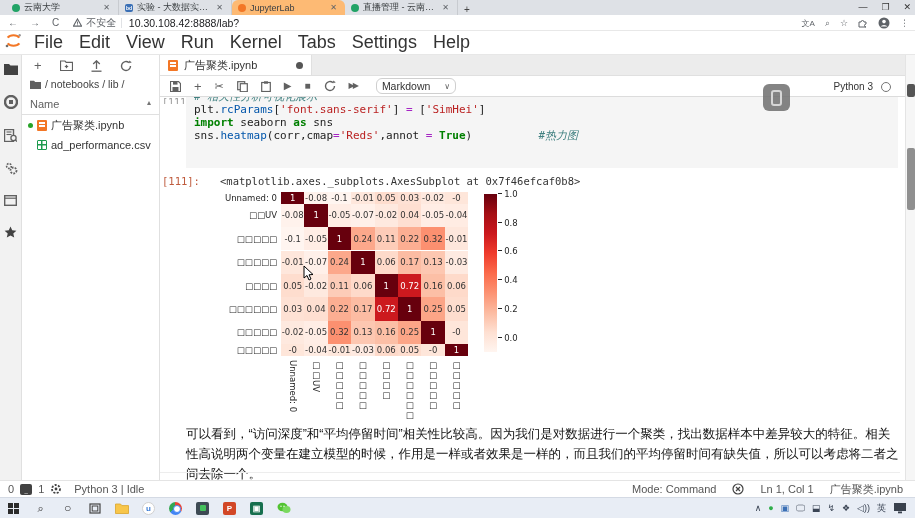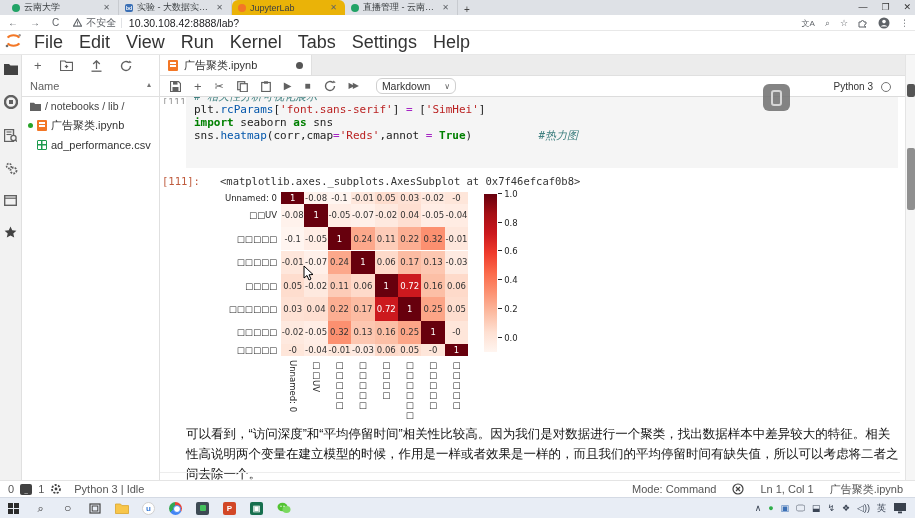--- a/index.html
+++ b/index.html
@@ -3,21 +3,21 @@
 <meta charset="utf-8">
 <style>
   * { margin:0; padding:0; box-sizing:border-box; }
   html,body { width:915px; height:518px; overflow:hidden; font-family:"Liberation Sans",sans-serif; background:#fff; }
   .abs { position:absolute; }
   #page { position:relative; width:915px; height:518px; background:#fff; }
 
   
   #tabstrip { left:0; top:0; width:915px; height:15px; background:#dee1e6; display:flex; align-items:flex-end; }
   .btab { height:15px; width:113px; display:flex; align-items:center; gap:4px; padding:0 6px; font-size:9px; color:#3c4043; border-right:1px solid #c8cbd0; }
-  .btab.active { background:#eab308; border-radius:6px 6px 0 0; border-right:none; }
+  .btab.active { background:#fdba74; border-radius:6px 6px 0 0; border-right:none; }
   .btab .fav { width:8px; height:8px; border-radius:50%; flex:0 0 auto; display:flex; align-items:center; justify-content:center; font-size:5px; color:#fff; font-weight:bold; }
   .btab .ttl { flex:1; white-space:nowrap; overflow:hidden; text-overflow:ellipsis; }
   .btab .x { font-size:8px; color:#5f6368; padding:0 2px; }
   .newtab { width:18px; text-align:center; font-size:10px; color:#444; }
   #winbtns { position:absolute; right:4px; top:0; height:14px; display:flex; gap:14px; align-items:center; font-size:9px; color:#333; }
   #addrbar { left:0; top:15px; width:915px; height:16px; background:#fff; display:flex; align-items:center; border-bottom:1px solid #e8e8e8; font-size:10px; color:#5f6368; }
   #addrbar .nav { margin-left:8px; display:flex; gap:12px; font-size:10px; color:#5f6368; }
   #addrbar .warn { margin-left:14px; display:flex; gap:4px; align-items:center; }
   #addrbar .url { color:#202124; font-size:10.5px; margin-left:6px; }
   #addr-icons { position:absolute; right:6px; top:16px; display:flex; gap:10px; align-items:center; font-size:9px; color:#5f6368; height:14px; }
@@ -230,29 +230,29 @@
         </svg>
       <svg width="11" height="12" viewBox="0 0 11 12">
           <path d="M5.5 9 V1 M2.2 4 L5.5 0.8 L8.8 4" fill="none" stroke="#616161" stroke-width="1.3"></path>
           <line x1="0.5" y1="11.2" x2="10.5" y2="11.2" stroke="#616161" stroke-width="1.3"></line>
         </svg>
       <svg width="12" height="12" viewBox="0 0 12 12">
           <path d="M10.5 6 a4.5 4.5 0 1 1 -1.6-3.4" fill="none" stroke="#616161" stroke-width="1.4"></path>
           <path d="M9 0.5 L9.3 3.2 L11.8 2.2 Z" fill="#616161"></path>
         </svg>
     </div>
+    <div id="breadcrumb">
+      <svg width="11" height="9" viewBox="0 0 11 9">
+          <path d="M0 0.8 h4 l1.2 1.2 H11 V9 H0 Z" fill="#616161"></path>
+        </svg>
+      <span>/ notebooks / lib /</span>
+    </div>
     <div id="name-hdr">
       <span>Name</span>
       <span style="font-size:8px;color:#757575;">▴</span>
-    </div>
-    <div id="breadcrumb">
-      <svg width="11" height="9" viewBox="0 0 11 9">
-          <path d="M0 0.8 h4 l1.2 1.2 H11 V9 H0 Z" fill="#616161"></path>
-        </svg>
-      <span>/ notebooks / lib /</span>
     </div>
     <div id="file-list">
         <div class="frow">
           <span class="rundot"></span>
           <span class="nb-icon"></span>
           <span>广告聚类.ipynb</span>
         </div>
         <div class="frow">
           <span style="width: 5px;"></span>
           <span class="csv-icon"></span>

